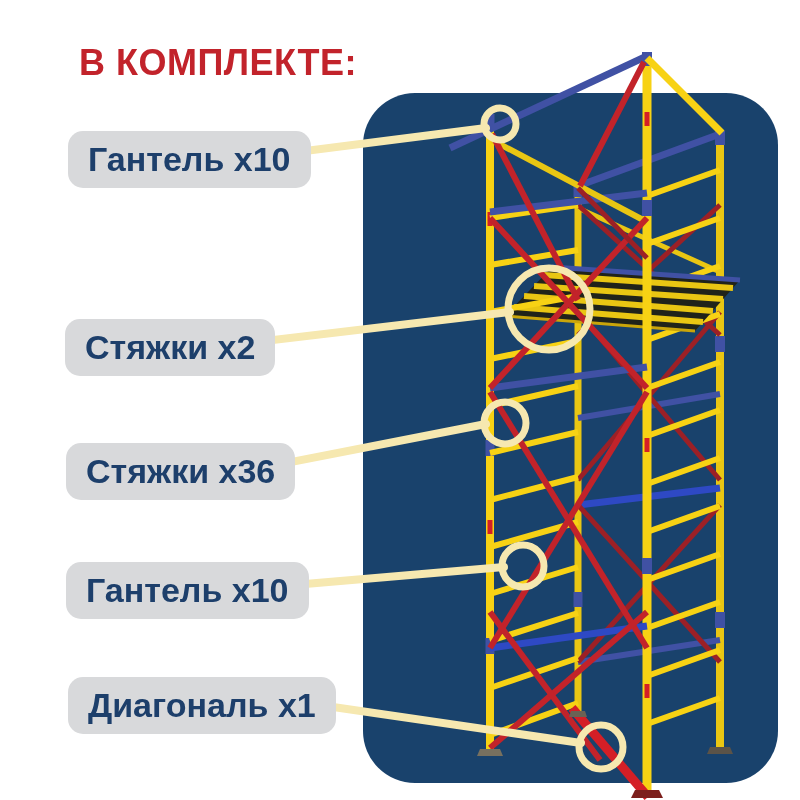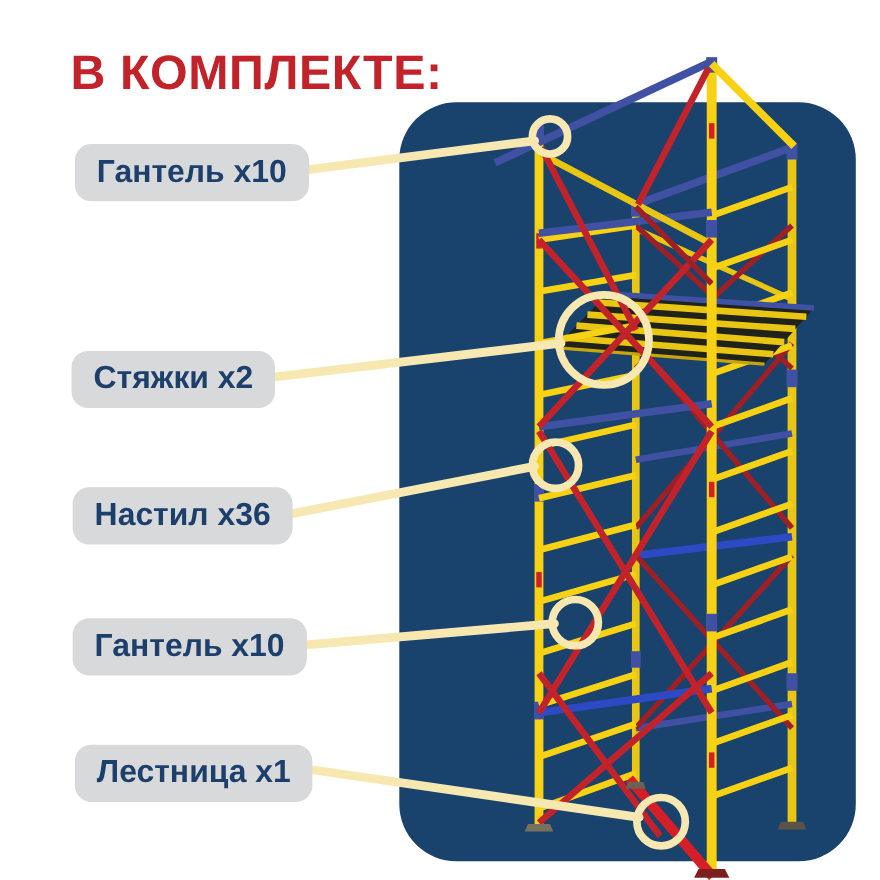--- a/index.html
+++ b/index.html
@@ -6,33 +6,33 @@
   body{
     width:800px;height:800px;position:relative;overflow:hidden;
     background:#ffffff;
     font-family:"Liberation Sans", sans-serif;
     --panel:#19426c; --title:#c2232b; --label_bg:#d8d9db; --label_text:#1d3f6b;
     --callout_line:#f6e8b0; --yellow:#f7d214; --yellow_dim:#e9c613;
     --blue:#4051a4; --blue_bright:#2e49c4; --red:#c2232a; --red_dark:#9c2026;
     --red_bright:#d41f26; --deck_dark:#20231a; --deck_slat:#ddbb35;
   }
   .title{
-    position:absolute;left:64px;top:42px;
-    font-size:44px;font-weight:800;letter-spacing:.5px;
+    position:absolute;left:79px;top:42px;
+    font-size:36px;font-weight:800;letter-spacing:.5px;
     color:var(--title);white-space:nowrap;
   }
   .panel{
     position:absolute;left:363px;top:93px;width:415px;height:690px;
     border-radius:52px;background:var(--panel);
   }
   svg.scene{position:absolute;left:0;top:0;}
   .callout{
     position:absolute;display:inline-block;
     background:var(--label_bg);color:var(--label_text);
-    font-size:29px;font-weight:700;line-height:1;
+    font-size:34px;font-weight:700;line-height:1;
     padding:11px 20px 12px;border-radius:15px;white-space:nowrap;
     z-index:5;
   }
   .c1{left:68px;top:131px}
   .c2{left:65px;top:319px}
   .c3{left:66px;top:443px}
   .c4{left:66px;top:562px}
   .c5{left:68px;top:677px}
   
   .sy{stroke:var(--yellow);fill:none}
@@ -178,15 +178,15 @@
     <circle class="sc" cx="500" cy="124" r="16" stroke-width="7"></circle>
     <circle class="sc" cx="549" cy="309" r="41" stroke-width="7"></circle>
     <circle class="sc" cx="505" cy="423" r="21" stroke-width="7"></circle>
     <circle class="sc" cx="523" cy="566" r="21" stroke-width="7"></circle>
     <circle class="sc" cx="601" cy="747" r="22" stroke-width="7"></circle>
   </g>
 </svg>
 
 <div class="callout c1">Гантель x10</div>
 <div class="callout c2">Стяжки x2</div>
-<div class="callout c3">Настил x36</div>
+<div class="callout c3">Стяжки x36</div>
 <div class="callout c4">Гантель x10</div>
-<div class="callout c5">Лестница x1</div>
+<div class="callout c5">Диагональ x1</div>
 
 </body></html>

